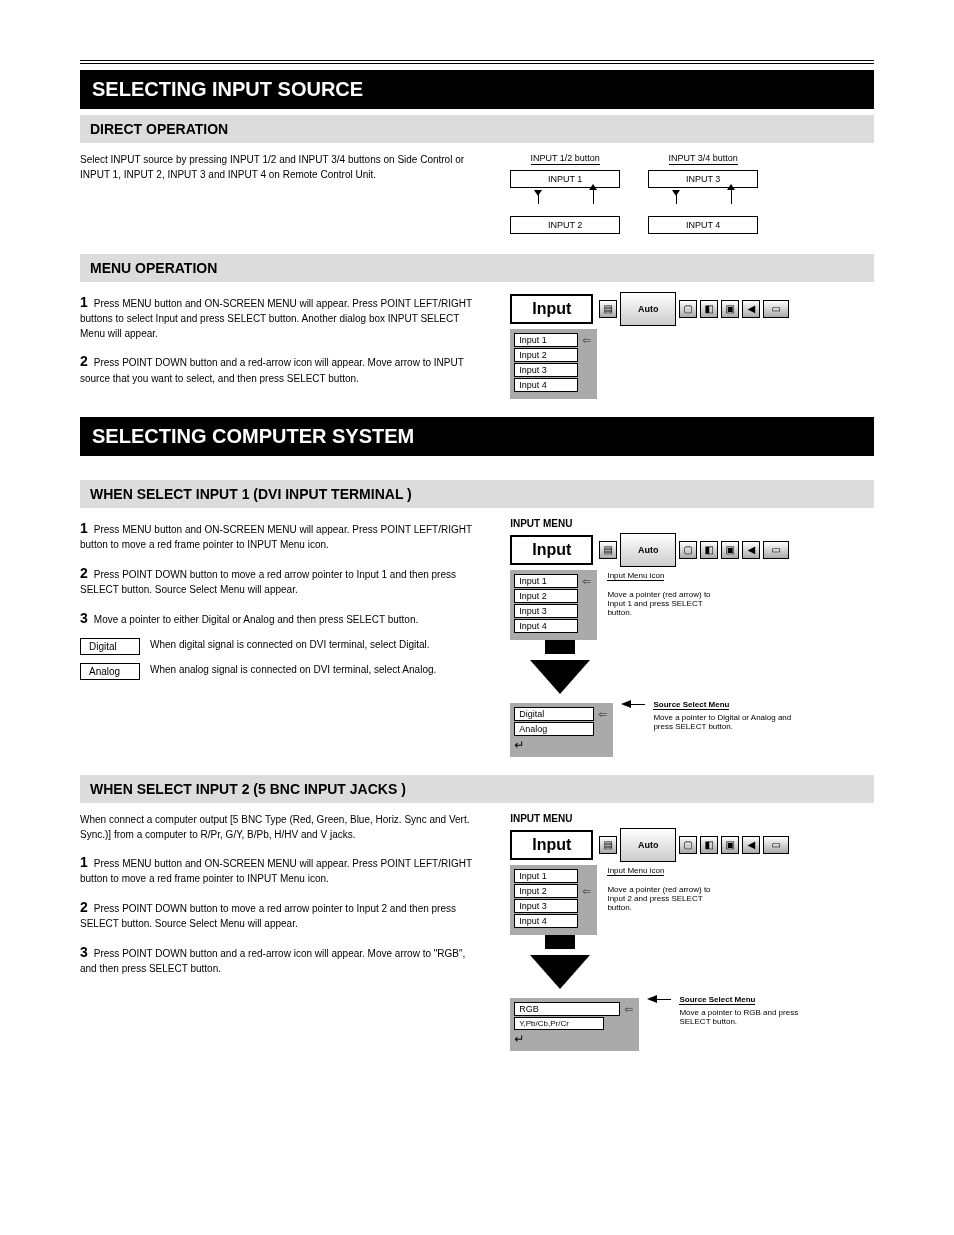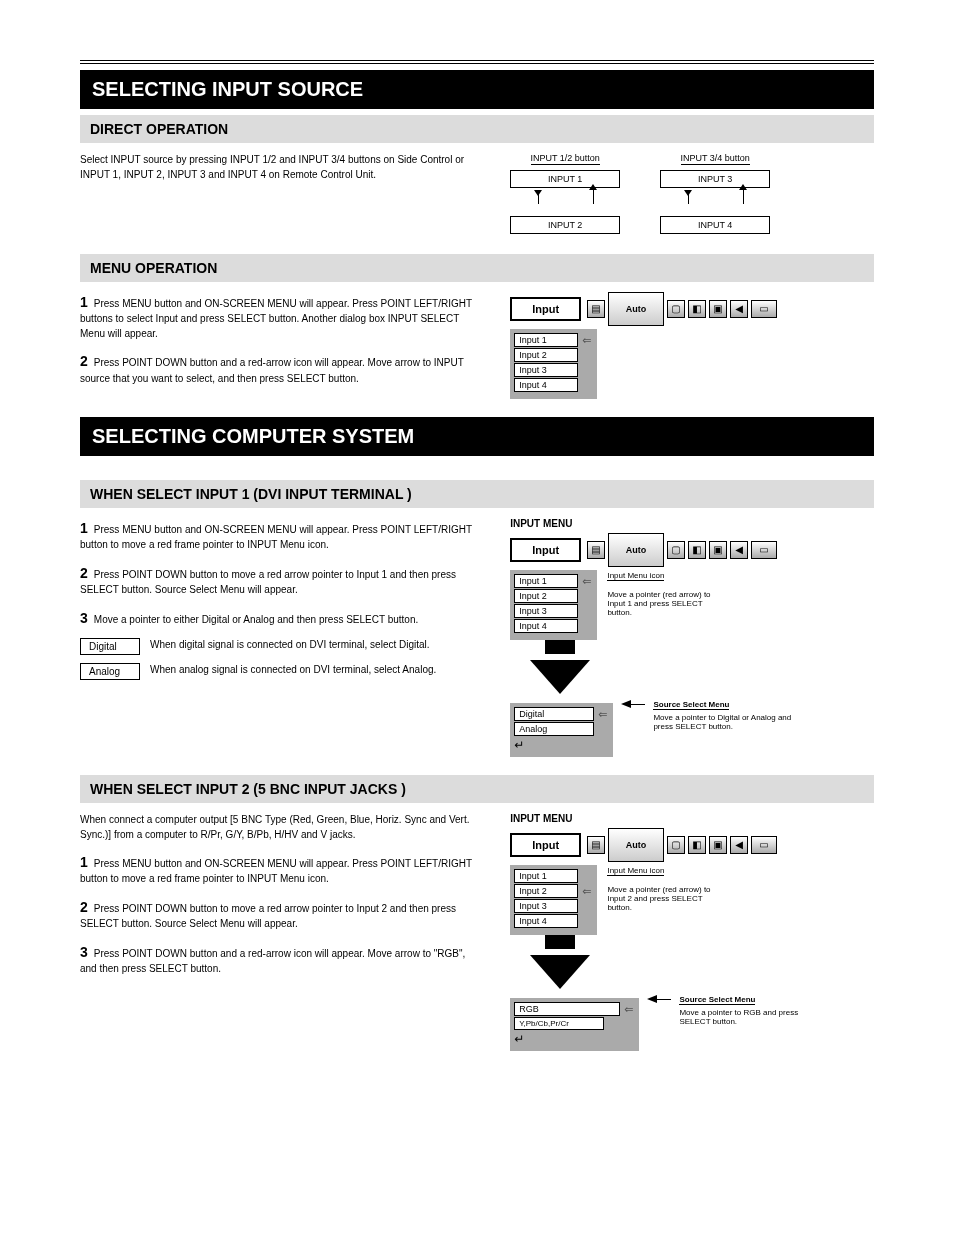--- a/index.html
+++ b/index.html
@@ -6,32 +6,32 @@
   body { font-family: Arial, Helvetica, sans-serif; font-size: 11px; color: #000; background: #fff; width: 954px; }
   .page { padding: 60px 80px 30px 80px; }
   .top-rule { border-top: 4px double #000; margin-bottom: 6px; height: 0; }
   .top-note { font-size: 10px; text-align: right; margin-bottom: 20px; }
   .section-header { background: #000; color: #fff; font-size: 20px; font-weight: bold; padding: 8px 12px; margin-bottom: 6px; }
   .sub-header { background: #dcdcdc; font-size: 14px; font-weight: bold; padding: 6px 10px; margin-bottom: 10px; }
   .two-col { display: flex; gap: 30px; }
   .col-left { flex: 1.1; }
   .col-right { flex: 1; }
   .body-text { font-size: 10px; line-height: 1.45; margin-bottom: 10px; }
-  .diagram-row { display: flex; gap: 40px; justify-content: flex-start; align-items: flex-end; }
+  .diagram-row { display: flex; gap: 28px; justify-content: flex-start; align-items: flex-end; }
   .diag { display: flex; flex-direction: column; align-items: center; }
   .diag-label { font-size: 9px; margin-bottom: 3px; border-bottom: 1px solid #000; padding-bottom: 1px; }
   .diag-box { width: 110px; height: 18px; border: 1px solid #000; margin: 2px 0; }
   .diag-arrows { display: flex; width: 110px; justify-content: space-around; height: 24px; position: relative; }
   .arrow-down, .arrow-up { width: 0; height: 0; position: relative; }
   .arrow-down::before { content: ""; display: block; width: 1px; height: 14px; background: #000; margin: 0 auto; }
   .arrow-down::after { content: ""; border-left: 4px solid transparent; border-right: 4px solid transparent; border-top: 6px solid #000; position: absolute; bottom: -6px; left: -4px; }
   .arrow-up::before { content: ""; display: block; width: 1px; height: 14px; background: #000; margin: 0 auto; }
   .arrow-up::after { content: ""; border-left: 4px solid transparent; border-right: 4px solid transparent; border-bottom: 6px solid #000; position: absolute; top: -6px; left: -4px; }
   
-  .ui-input-box { border: 2px solid #000; background: #fff; padding: 4px 20px; font-size: 11px; font-weight: bold; display: inline-block; }
+  .ui-input-box { border: 2px solid #000; background: #fff; padding: 4px 20px; font-size: 16px; font-weight: bold; display: inline-block; }
   .ui-toolbar { display: inline-flex; gap: 3px; align-items: center; }
   .ui-btn { width: 18px; height: 18px; border: 1px solid #000; background: linear-gradient(#fff,#aaa); display: inline-flex; align-items: center; justify-content: center; font-size: 8px; }
   .ui-btn-wide { width: 56px; height: 34px; border: 1px solid #000; background: linear-gradient(#fff,#ccc); font-size: 9px; display: inline-flex; align-items: center; justify-content: center; font-weight: bold;}
   .ui-panel { background: #aaa; padding: 4px 6px 6px 4px; display: inline-block; margin-top: 3px; }
   .ui-list-item { background: #fff; border: 1px solid #000; padding: 1px 4px; font-size: 9px; width: 64px; margin-bottom: 1px; }
   .ui-return-icon { display: inline-block; width: 12px; height: 10px; }
   .ui-return-icon::before { content: "↵"; font-size: 12px; color: #000; }
   .big-arrow-down { width: 0; height: 0; border-left: 30px solid transparent; border-right: 30px solid transparent; border-top: 34px solid #000; margin: 6px 0 6px 20px; position: relative; }
   .big-arrow-stem { width: 30px; height: 14px; background: #000; margin-left: 35px; }
   .left-arrow-small { display: inline-block; width: 0; height: 0; border-top: 4px solid transparent; border-bottom: 4px solid transparent; border-right: 10px solid #000; vertical-align: middle; }

